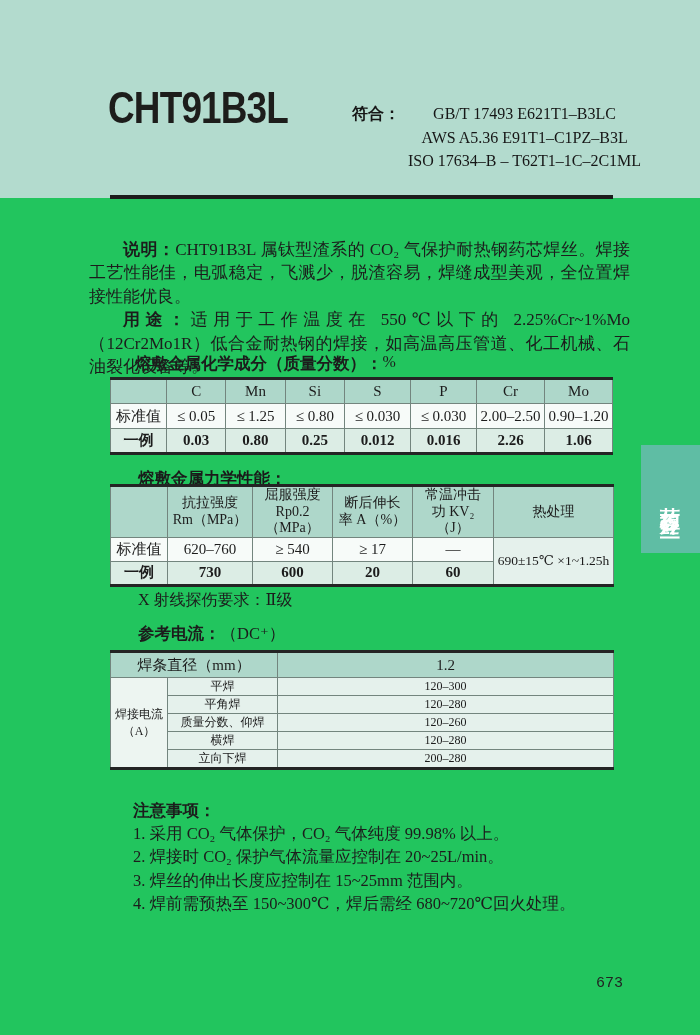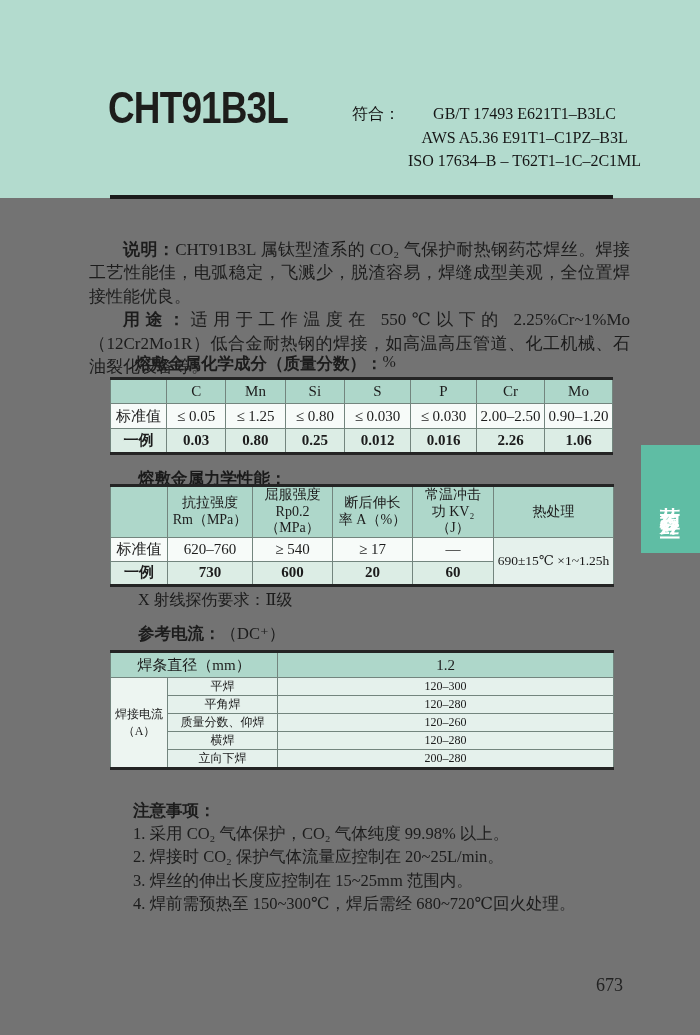--- a/index.html
+++ b/index.html
@@ -1,30 +1,30 @@
 <!DOCTYPE html>
 <html><head>
 <meta charset="utf-8">
 <style>
   * { margin:0; padding:0; box-sizing:border-box; }
   html,body { background:#ffffff; }
   .page {
-    position:relative; width:700px; height:1035px; background:#737373;
+    position:relative; width:700px; height:1035px; background:#22c55e;
     font-family:"Liberation Serif","DejaVu Serif",serif; color:#1c1c1c; overflow:hidden;
   }
   
   .header { position:absolute; left:0; top:0; width:700px; height:198px; background:#b3dbce; }
   .product-code {
     position:absolute; left:108px; top:82px;
     font-family:"Liberation Sans","DejaVu Sans",sans-serif; font-weight:bold;
     font-size:45px; letter-spacing:-1px; color:#1d1d1b;
     transform:scaleX(0.82); transform-origin:left center; white-space:nowrap;
   }
   .compliance { position:absolute; left:352px; top:102px; display:flex; font-size:16px; line-height:23.5px; color:#161616; }
-  .comp-label { font-family:"Liberation Sans","DejaVu Sans",sans-serif; font-weight:normal; margin-right:8px; white-space:nowrap; }
+  .comp-label { font-family:"Liberation Sans","DejaVu Sans",sans-serif; font-weight:bold; margin-right:8px; white-space:nowrap; }
   .standards div { white-space:nowrap;text-align:center; }
   .rule { position:absolute; left:110px; top:195px; width:503px; height:4px; background:#1b1b1b; }
   
   .desc { position:absolute; left:89px; top:238px; width:541px; font-size:17px; line-height:23.4px; text-align:justify; }
   .desc p { text-indent:2em; }
   .desc b { font-family:"Liberation Sans","DejaVu Sans",sans-serif; }
   
   .sec-title { position:absolute; font-size:16.5px; font-weight:bold; font-family:"Liberation Sans","DejaVu Sans",sans-serif; color:#1a1a1a; white-space:nowrap; }
   .chem-titlebar { position:absolute; left:110px; top:353px; width:503px; display:flex; justify-content:flex-start; }
   .chem-titlebar .t { margin-left:25px; font-size:16.5px; font-weight:bold; font-family:"Liberation Sans","DejaVu Sans",sans-serif; }
@@ -48,21 +48,21 @@
   .cur-title .b { font-weight:bold; font-family:"Liberation Sans","DejaVu Sans",sans-serif; }
   .cur-tbl { top:650px; font-size:15px; }
   .cur-tbl .r-head td { height:26px; }
   .cur-tbl .r-body td { height:16px; background:#e5f1ec; font-size:12px; }
   .cur-tbl .pos { font-size:14.5px; }
   .cur-label { white-space:pre-line; font-size:14.5px; background:#edf5f1 !important; }
   
   .notes { position:absolute; left:133px; top:799px; width:500px; font-size:16.5px; line-height:23.2px; }
   .notes .n-title { font-weight:bold; font-family:"Liberation Sans","DejaVu Sans",sans-serif; }
   
-  .page-num { position:absolute; left:596px; top:975px; font-size:18px; color:#222; }
+  .page-num { position:absolute; left:596px; top:975px; font-size:15px; color:#222;font-family:Liberation Mono, monospace; }
   .side-tab { position:absolute; left:641px; top:445px; width:59px; height:108px; background:#5fbda4; display:flex; align-items:center; justify-content:center; }
   .side-tab span {
     writing-mode:vertical-rl; text-orientation:upright; color:#ffffff;
     font-family:"Liberation Sans","DejaVu Sans",sans-serif; font-weight:bold;
     font-size:20px; letter-spacing:4px; line-height:1;
   }
 </style>
 </head>
 <body>
 

